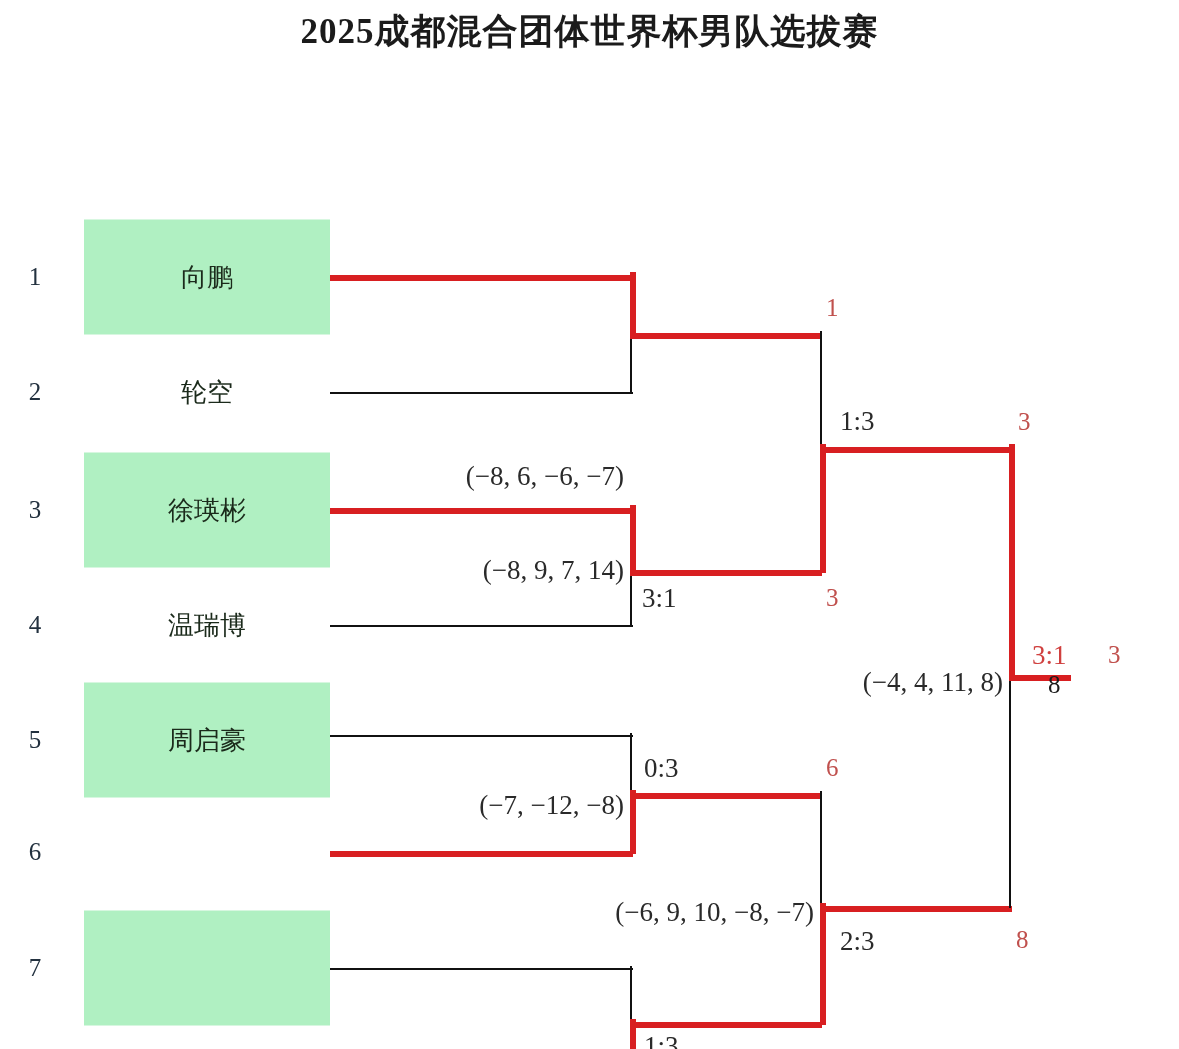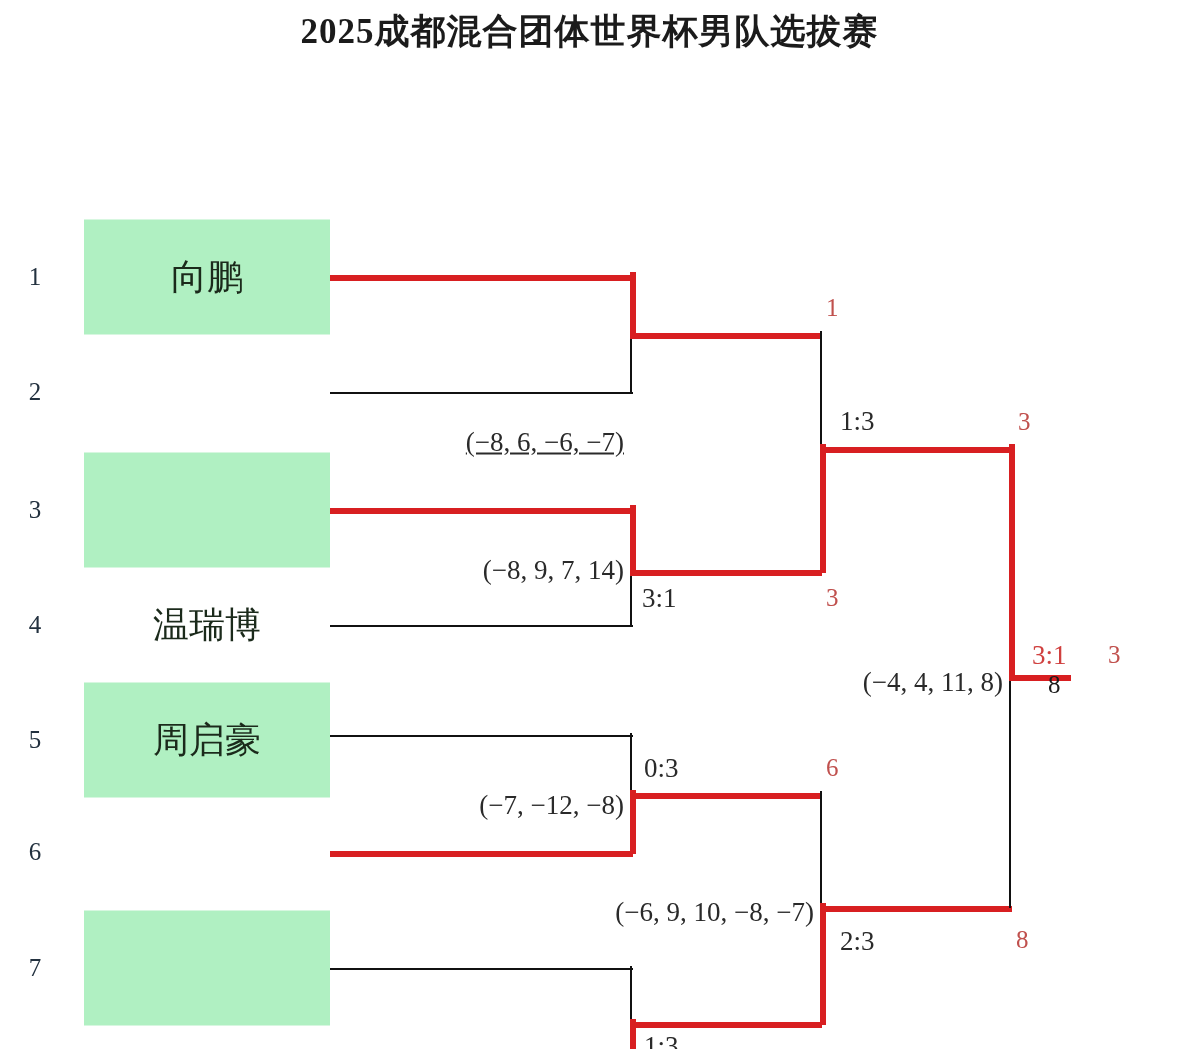--- a/index.html
+++ b/index.html
@@ -48,21 +48,21 @@
     width: 246px;
     height: 115px;
     background: #b0f0c2;
     transform: translateY(-50%);
   }
   .player-name {
     position: absolute;
     left: 84px;
     width: 246px;
     text-align: center;
-    font-size: 36px;
+    font-size: 26px;
     color: #1b2a1b;
     transform: translateY(-50%);
     font-family: "Liberation Serif", "DejaVu Serif", serif;
     white-space: nowrap;
   }
   .hline {
     position: absolute;
     height: 0;
     border-top-style: solid;
   }
@@ -115,20 +115,22 @@
   <div class="seed-num" style="left:20px; top:740px;">5</div>
   <div class="seed-num" style="left:20px; top:852px;">6</div>
   <div class="seed-num" style="left:20px; top:968px;">7</div>
 
   <div class="player-box" style="top:277px;"></div>
   <div class="player-box" style="top:510px;"></div>
   <div class="player-box" style="top:740px;"></div>
   <div class="player-box" style="top:968px;"></div>
 
   <div class="player-name" style="top:277px;">向鹏</div>
+  <div class="player-name" style="top:392px;">轮空</div>
+  <div class="player-name" style="top:510px;">徐瑛彬</div>
   <div class="player-name" style="top:625px;">温瑞博</div>
   <div class="player-name" style="top:740px;">周启豪</div>
 
   <div class="hline red" style="left:330px; top:275px; width:303px;"></div>
   <div class="hline blk" style="left:330px; top:392px; width:303px;"></div>
   <div class="vline blk" style="left:630px; top:333px; height:60px;"></div>
   <div class="vline red" style="left:630px; top:272px; height:64px;"></div>
 
   <div class="hline red" style="left:330px; top:508px; width:303px;"></div>
   <div class="hline blk" style="left:330px; top:625px; width:303px;"></div>
@@ -153,21 +155,21 @@
   <div class="hline red" style="left:630px; top:1022px; width:192px;"></div>
   <div class="vline blk" style="left:820px; top:791px; height:116px;"></div>
   <div class="vline red" style="left:820px; top:903px; height:122px;"></div>
 
   <div class="hline red" style="left:820px; top:447px; width:192px;"></div>
   <div class="hline red" style="left:820px; top:906px; width:192px;"></div>
   <div class="vline red" style="left:1009px; top:444px; height:235px;"></div>
   <div class="vline blk" style="left:1009px; top:675px; height:233px;"></div>
   <div class="hline red" style="left:1009px; top:675px; width:62px;"></div>
 
-  <div class="score-set" style="left:624px; top:442px; transform:translate(-100%,-50%);text-decoration:underline;">(−8, 6, −6, −7)</div>
+  <div class="score-set" style="left:624px; top:476px; transform:translate(-100%,-50%);">(−8, 6, −6, −7)</div>
   <div class="score-set" style="left:624px; top:570px; transform:translate(-100%,-50%);">(−8, 9, 7, 14)</div>
   <div class="score-set" style="left:624px; top:805px; transform:translate(-100%,-50%);">(−7, −12, −8)</div>
   <div class="score-set" style="left:814px; top:912px; transform:translate(-100%,-50%);">(−6, 9, 10, −8, −7)</div>
   <div class="score-set" style="left:1003px; top:682px; transform:translate(-100%,-50%);">(−4, 4, 11, 8)</div>
 
   <div class="score-match" style="left:642px; top:598px;">3:1</div>
   <div class="score-match" style="left:840px; top:421px;">1:3</div>
   <div class="score-match" style="left:644px; top:768px;">0:3</div>
   <div class="score-match" style="left:840px; top:941px;">2:3</div>
   <div class="score-match" style="left:644px; top:1046px;">1:3</div>

